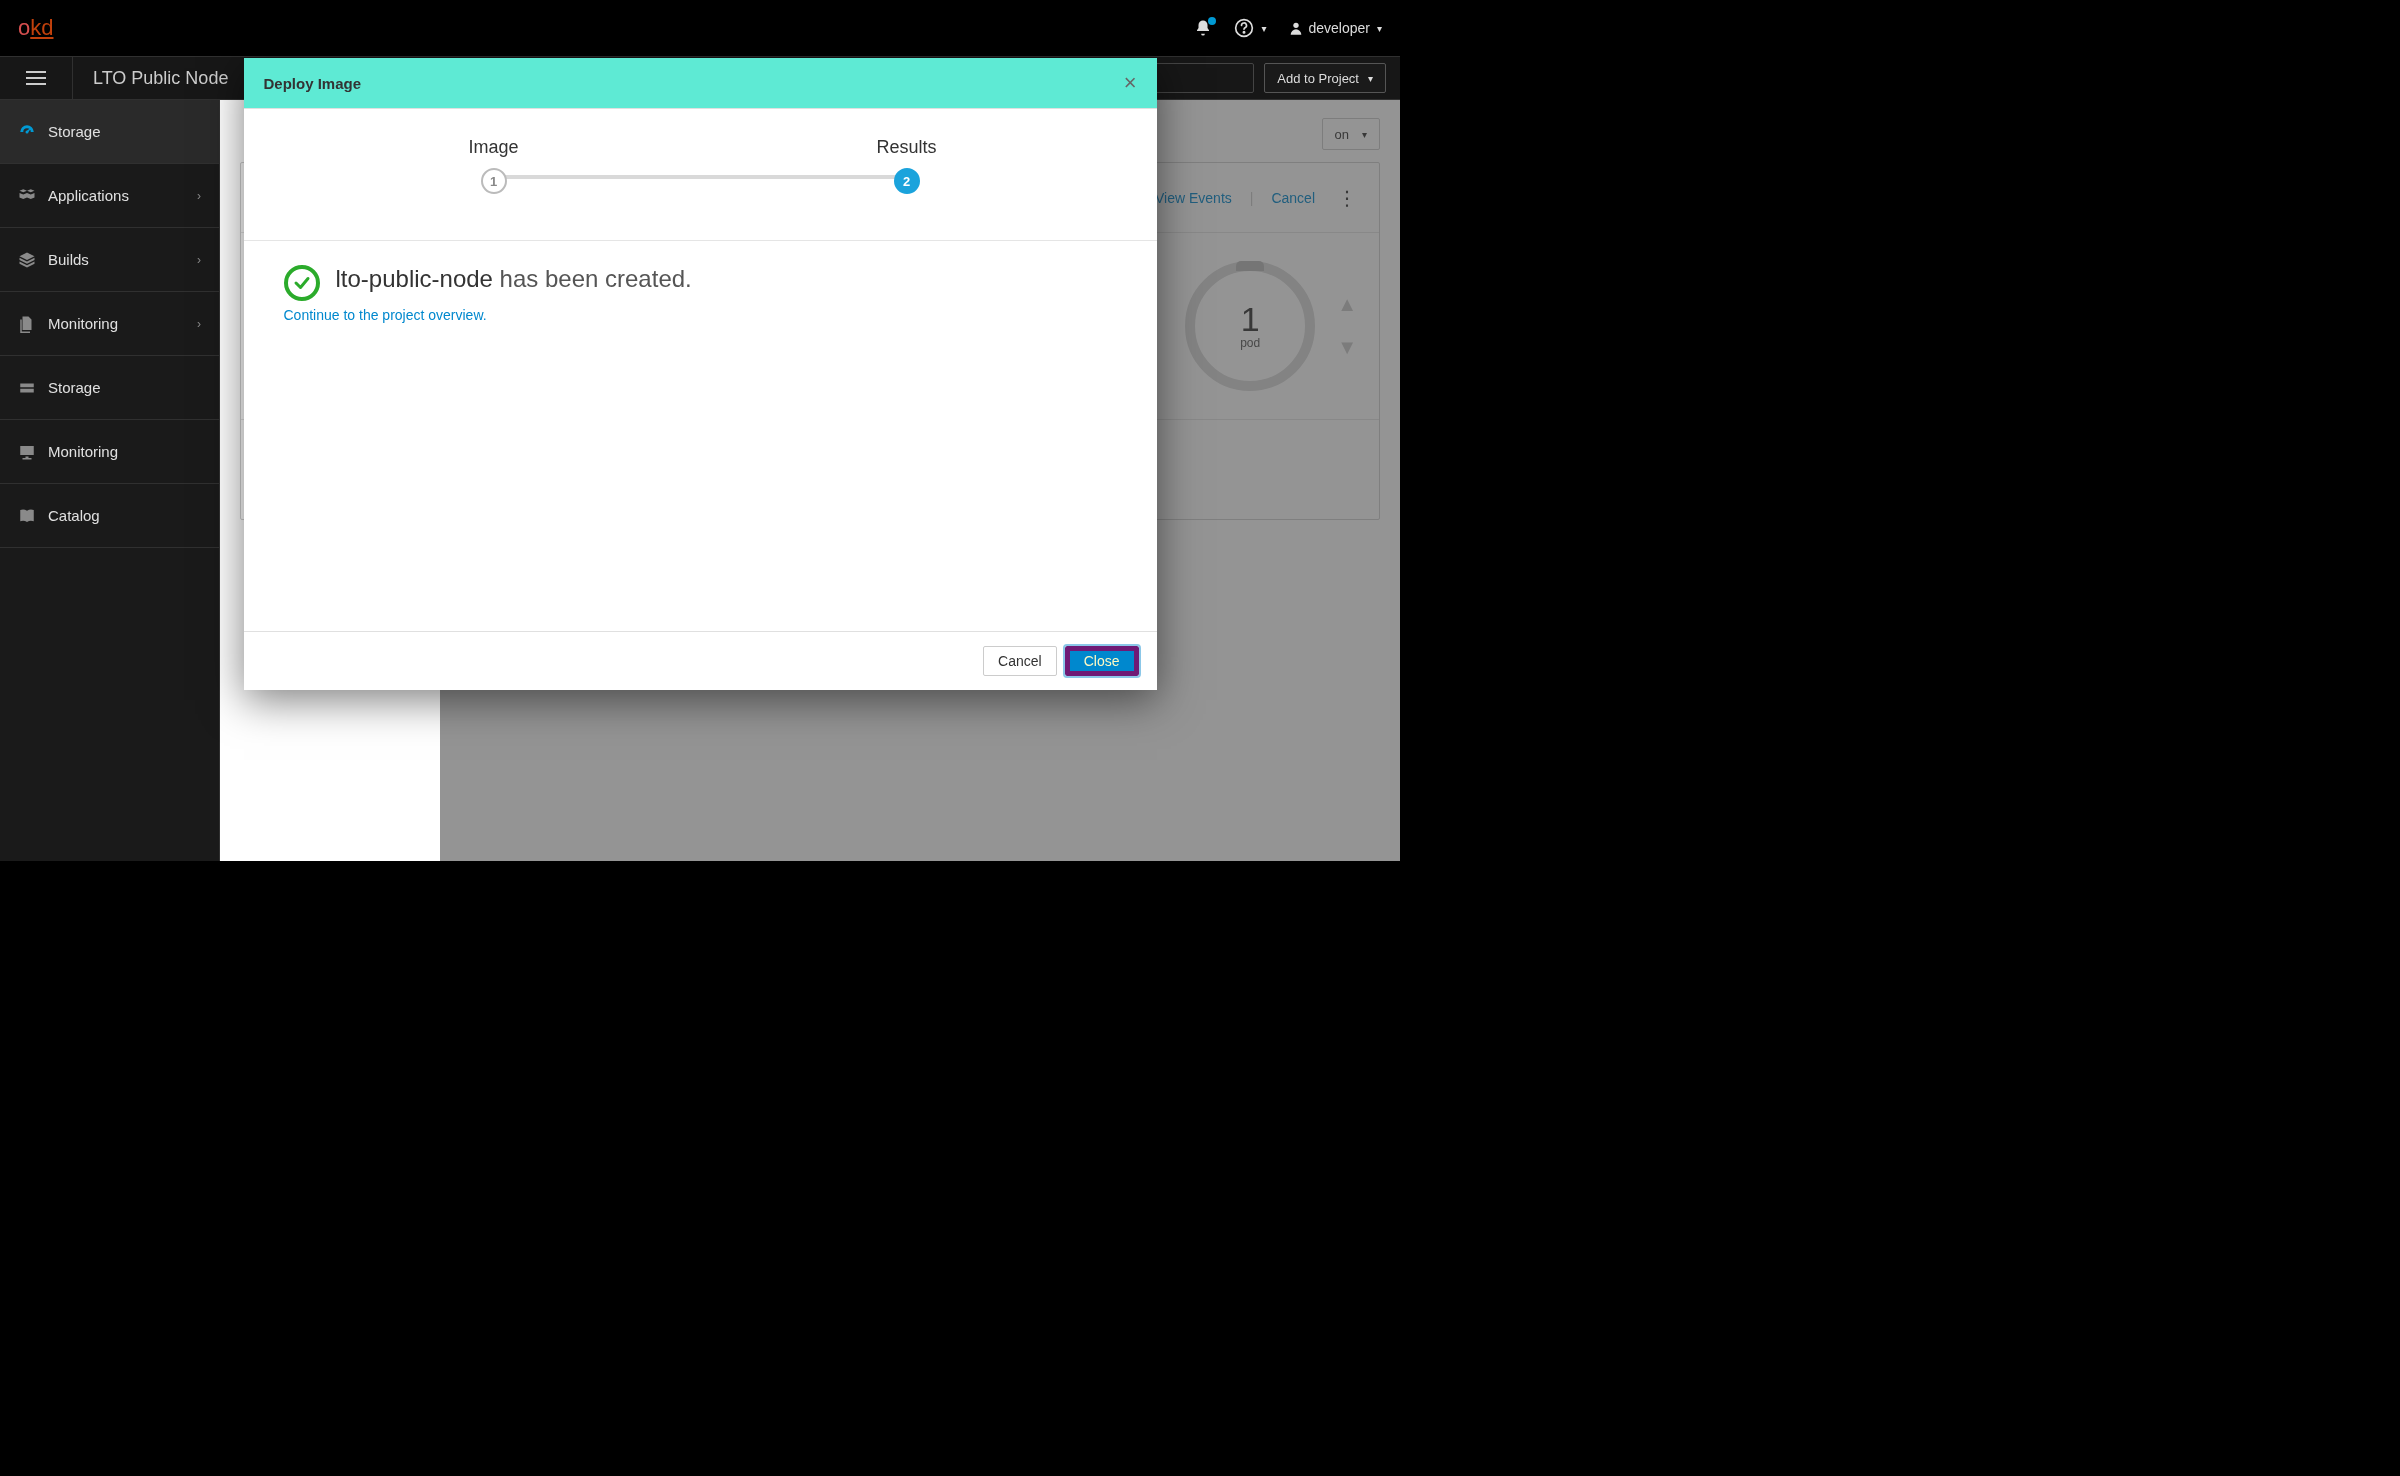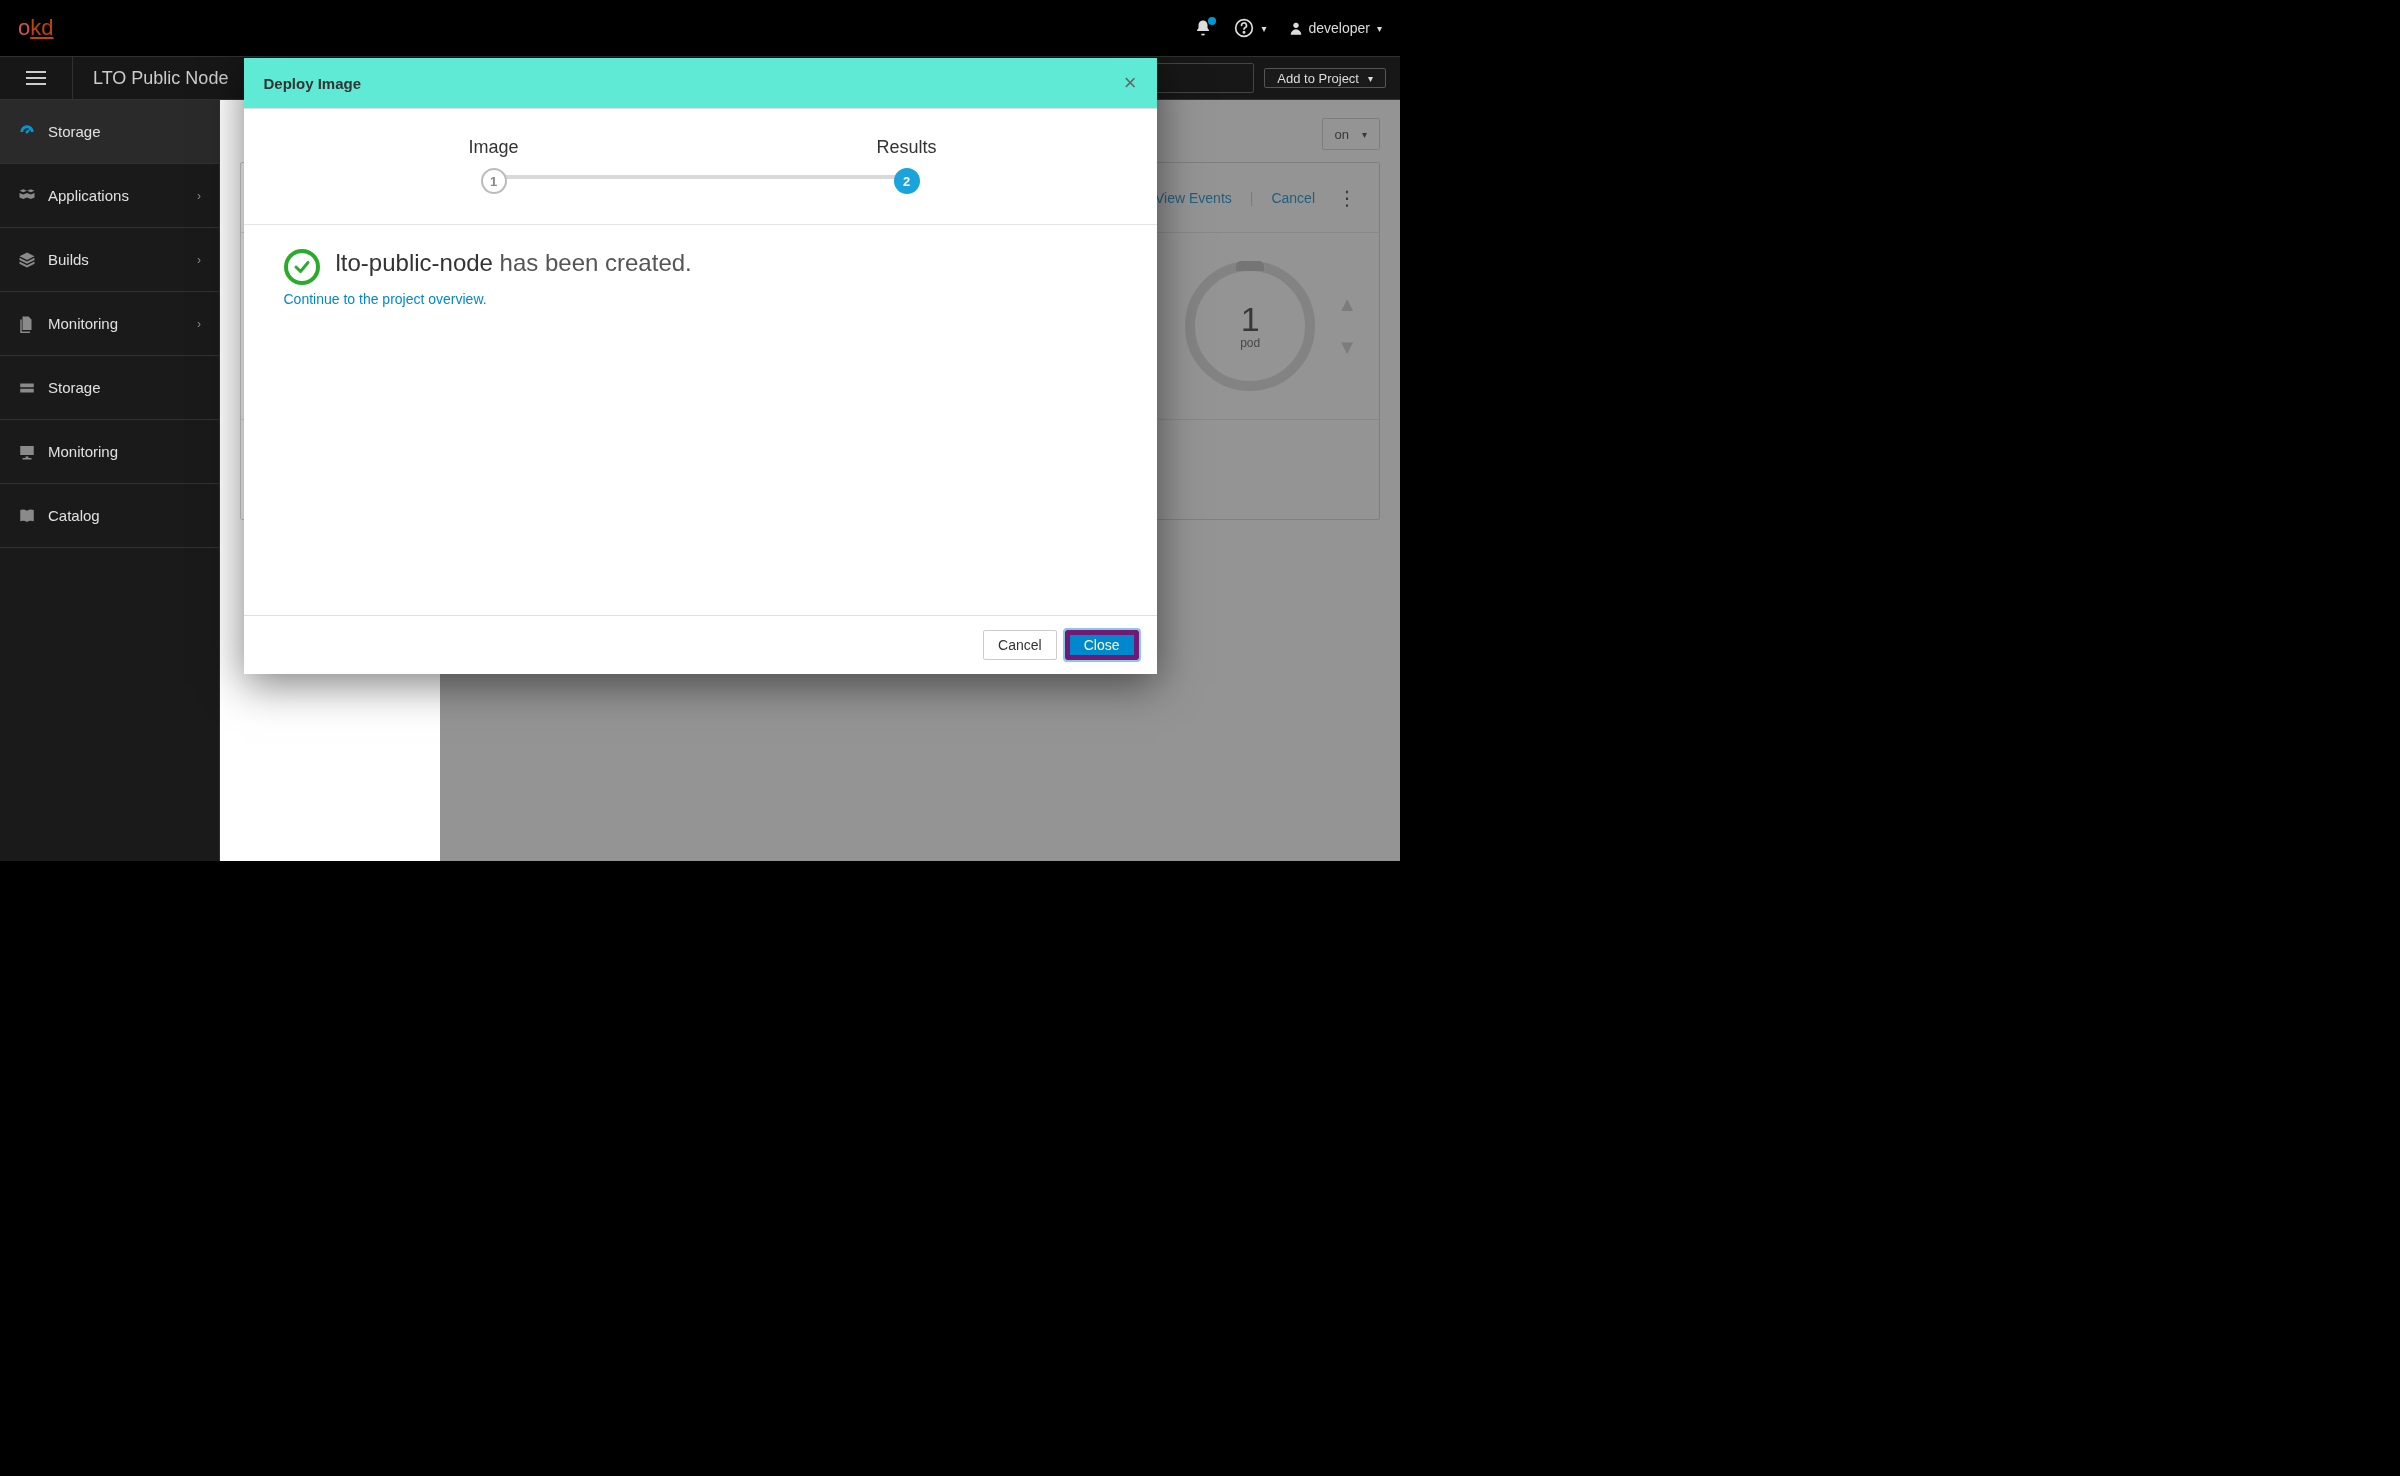--- a/index.html
+++ b/index.html
@@ -17,21 +17,21 @@
   .caret { font-size: 10px; margin-left: 3px; }
 
   
   .projectbar { background: #171717; height: 44px; display: flex; align-items: center; border-top: 1px solid #303030; border-bottom: 1px solid #303030; }
   .hamburger-box { width: 73px; height: 100%; display: flex; align-items: center; justify-content: center; border-right: 1px solid #303030; }
   .hamburger { width: 20px; height: 14px; display: flex; flex-direction: column; justify-content: space-between; }
   .hamburger span { display: block; height: 2px; background: #ccc; }
   .project-name { color: #ccc; font-size: 18px; padding-left: 20px; font-weight: 300; flex: 1; }
   .projectbar-right { display: flex; align-items: center; gap: 10px; padding-right: 14px; }
   .search-box { border: 1px solid #444; background: #171717; height: 30px; width: 250px; border-radius: 2px; }
-  .add-project-btn { border: 1px solid #555; background: #1a1a1a; color: #ddd; height: 20px; padding: 0 12px; border-radius: 2px; display: flex; align-items: center; gap: 6px; font-size: 13px; }
+  .add-project-btn { border: 1px solid #555; background: #1a1a1a; color: #ddd; height: 30px; padding: 0 12px; border-radius: 2px; display: flex; align-items: center; gap: 6px; font-size: 13px; }
 
   
   .bodyrow { display: flex; height: calc(861px - 56px - 44px); }
   .sidebar { background: #1a1a1a; width: 220px; border-right: 1px solid #303030; }
   .sidebar-item { display: flex; align-items: center; justify-content: space-between; padding: 0 18px; height: 64px; border-bottom: 1px solid #303030; cursor: pointer; }
   .sidebar-item.active { background: #2a2a2a; }
   .sidebar-item .left { display: flex; align-items: center; gap: 12px; }
   .sidebar-item .icon { width: 18px; height: 18px; display: inline-flex; align-items: center; justify-content: center; color: #8a8a8a; }
   .sidebar-item.active .icon { color: #0099d3; }
   .sidebar-item .label { color: #e0e0e0; font-size: 15px; font-weight: 300; }
@@ -61,21 +61,21 @@
   .backdrop { position: absolute; left: 220px; top: 0; right: 0; bottom: 0; background: rgba(60,60,60,0.55); }
 
   
   .modal-wrap { position: absolute; left: 0; top: 58px; width: 100%; display: flex; justify-content: center; z-index: 100; }
   .modal { background: #fff; width: 913px; box-shadow: 0 10px 40px rgba(0,0,0,0.5); display: flex; flex-direction: column; }
   .modal-header { background: #5eead4; border-bottom: 1px solid #e0e0e0; padding: 14px 20px; display: flex; align-items: center; justify-content: space-between; }
   .modal-title { font-weight: 600; color: #333; font-size: 15px; }
   .modal-close { color: #666; font-size: 22px; background: none; border: none; cursor: pointer; line-height: 1; }
 
   
-  .wizard { padding: 28px 40px 30px; border-bottom: 1px solid #e5e5e5; }
+  .wizard { padding: 28px 40px 46px; border-bottom: 1px solid #e5e5e5; }
   .wizard-track { position: relative; display: flex; align-items: flex-start; justify-content: space-between; margin: 0 180px; }
   .wizard-line { position: absolute; top: 38px; left: 18px; right: 18px; height: 4px; background: #d9d9d9; border-radius: 2px; z-index: 0; }
   .wizard-step { display: flex; flex-direction: column; align-items: center; gap: 10px; z-index: 1; width: 60px; }
   .wizard-step .lbl { color: #333; font-size: 18px; font-weight: 300; white-space: nowrap; }
   .wizard-step .circle { width: 26px; height: 26px; border-radius: 50%; background: #fff; border: 2px solid #bbb; display: flex; align-items: center; justify-content: center; font-size: 13px; font-weight: 600; color: #888; }
   .wizard-step.done .circle { border-color: #bbb; color: #888; }
   .wizard-step.active .circle { background: #1ba3dc; border-color: #1ba3dc; color: #fff; }
 
   
   .modal-body { padding: 24px 40px; min-height: 390px; }

